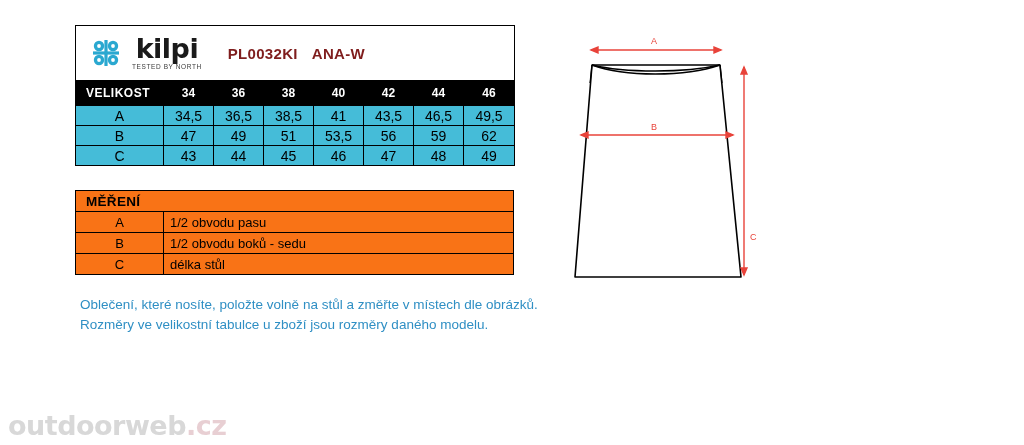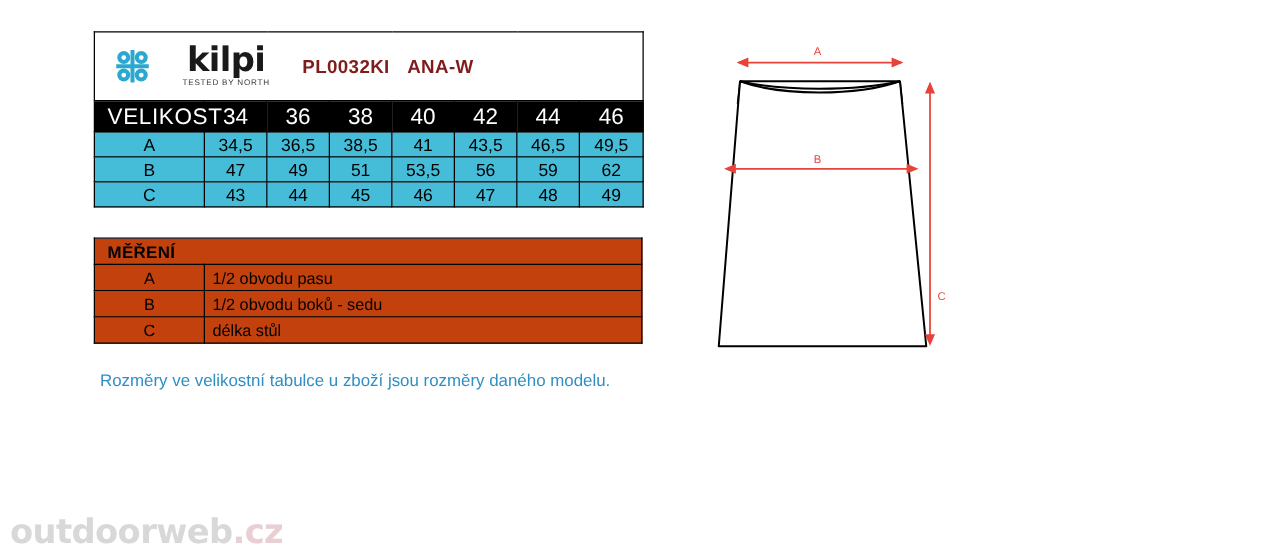--- a/index.html
+++ b/index.html
@@ -49,21 +49,21 @@
     padding-left: 12px;
     box-sizing: border-box;
   }
   .logo-mark {
     width: 36px;
     height: 36px;
     flex: 0 0 36px;
     position: relative;
   }
   .logo-text {
-    margin-left: 22px;
+    margin-left: 8px;
     display: flex;
     flex-direction: column;
     line-height: 1;
   }
   .logo-word {
     font-size: 27px;
     font-weight: bold;
     color: #1a1a1a;
     letter-spacing: -0.5px;
     font-family: "DejaVu Sans", sans-serif;
@@ -81,22 +81,22 @@
     font-weight: bold;
     color: #7f1d1d;
     letter-spacing: 0.3px;
   }
   .code-text .gap { display:inline-block; width: 14px; }
 
   
   tr.hdr td {
     background: #000;
     color: #fff;
-    font-weight: normal;
-    font-size: 18px;
+    font-weight: bold;
+    font-size: 12px;
     height: 24px;
   }
   tr.hdr td.lbl {
     text-align: left;
     padding-left: 10px;
     letter-spacing: 0.5px;
   }
 
   
   tr.data td {
@@ -118,21 +118,21 @@
   table.meas {
     border-collapse: collapse;
     width: 439px;
     table-layout: fixed;
   }
   table.meas td {
     border: 1px solid #000;
     font-size: 13px;
     height: 20px;
     padding: 0 0 0 6px;
-    background: #c2410c;
+    background: #f97316;
     color: #000;
   }
   table.meas td.ml {
     text-align: center;
     padding-left: 0;
     width: 88px;
   }
   table.meas td.title {
     font-weight: bold;
     font-size: 13.5px;
@@ -288,20 +288,21 @@
       </tr>
       <tr>
         <td class="ml">C</td>
         <td>délka stůl</td>
       </tr>
     </tbody>
   </table>
 </div>
 
 <div id="note">
+  <div>Oblečení, které nosíte, položte volně na stůl a změřte v místech dle obrázků.</div>
   <div>Rozměry ve velikostní tabulce u zboží jsou rozměry daného modelu.</div>
 </div>
 
 <div id="diagram">
   <svg width="280" height="275" viewBox="0 0 280 275" aria-hidden="true">
 
     <g fill="none" stroke="#000000" stroke-width="1.6" stroke-linejoin="round">
       <path d="M 47,40 L 175,40 L 196,252 L 30,252 Z"></path>
       <path d="M 47,40 C 80,52 140,52 175,40"></path>
       <path d="M 47,40 C 80,48 140,48 175,40"></path>

